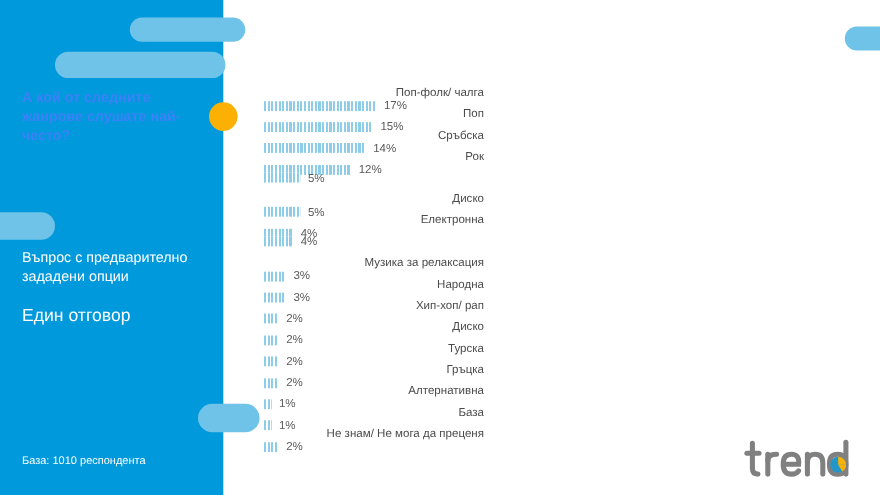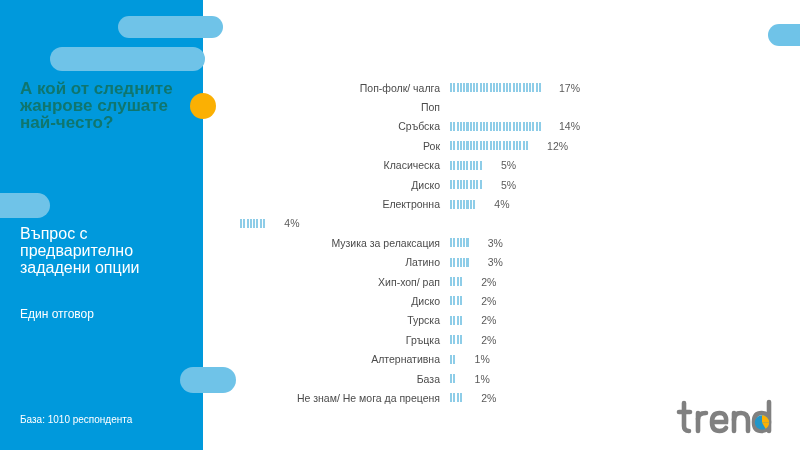--- a/index.html
+++ b/index.html
@@ -44,61 +44,62 @@
     border-radius:50%;
     background:#FBB003;
     z-index:4;
   }
 
   
   #question-title {
     position:absolute;
     left:20px; top:80px;
     width:160px;
-    color:#0f766e;
-    font-size:17px;
+    color:#3b82f6;
+    font-size:13px;
     font-weight:bold;
     line-height:17px;
     z-index:5;
   }
   #meta-block {
     position:absolute;
     left:20px; top:225px;
     width:165px;
     z-index:5;
   }
   #meta-type {
     color:#ffffff;
+    font-size:13px;
+    line-height:17px;
+  }
+  #meta-answers {
+    color:#ffffff;
     font-size:16px;
     line-height:17px;
-  }
-  #meta-answers {
-    color:#ffffff;
-    font-size:12px;
-    line-height:17px;
-    margin-top:30px;
+    margin-top:20px;
   }
   #base-note {
     position:absolute;
     left:20px; top:414px;
     color:#ffffff;
     font-size:10px;
     z-index:5;
   }
 
   
   #chart {
     position:absolute;
     left:240px; top:78px;
     width:420px;
   }
   .chart-row {
     display:flex;
-    align-items:center;
+    align-items:flex-start;
     height:19.4px;
+    flex-direction:column;
   }
   .row-label {
     width:210px;
     text-align:right;
     padding-right:10px;
     font-size:10.5px;
     color:#4B4B4B;
     white-space:nowrap;
   }
   .row-bar-wrap {
@@ -111,21 +112,20 @@
     background-image:repeating-linear-gradient(
       to right,
       #8ECDE8 0px, #8ECDE8 2px,
       #ffffff 2px, #ffffff 3.3px);
   }
   .row-value {
     font-size:10.5px;
     color:#5A5A5A;
     padding-left:7px;
     white-space:nowrap;
-    margin-left:11px;
   }
 
   
   #logo {
     position:absolute;
     left:676px; top:398px;
     width:108px; height:42px;
     z-index:5;
   }
 </style>
@@ -156,37 +156,40 @@
   <div id="chart">
       <div class="chart-row">
         <div class="row-label">Поп-фолк/ чалга</div>
         <div class="row-bar-wrap">
           <div class="row-bar" style="width: 112px; background-color: rgb(255, 255, 255);"></div>
           <div class="row-value">17%</div>
         </div>
       </div>
       <div class="chart-row">
         <div class="row-label">Поп</div>
+        <div class="row-bar-wrap">
+          <div class="row-bar" style="width: 98.8235px; background-color: rgb(255, 255, 255);"></div>
+          <div class="row-value">15%</div>
+        </div>
       </div>
       <div class="chart-row">
         <div class="row-label">Сръбска</div>
         <div class="row-bar-wrap">
           <div class="row-bar" style="width: 92.2353px; background-color: rgb(255, 255, 255);"></div>
           <div class="row-value">14%</div>
         </div>
       </div>
       <div class="chart-row">
         <div class="row-label">Рок</div>
         <div class="row-bar-wrap">
           <div class="row-bar" style="width: 79.0588px; background-color: rgb(255, 255, 255);"></div>
           <div class="row-value">12%</div>
         </div>
       </div>
       <div class="chart-row">
-        <div class="row-label">Класическа</div>
         <div class="row-bar-wrap">
           <div class="row-bar" style="width: 32.9412px; background-color: rgb(255, 255, 255);"></div>
           <div class="row-value">5%</div>
         </div>
       </div>
       <div class="chart-row">
         <div class="row-label">Диско</div>
         <div class="row-bar-wrap">
           <div class="row-bar" style="width: 32.9412px; background-color: rgb(255, 255, 255);"></div>
           <div class="row-value">5%</div>
@@ -206,21 +209,21 @@
         </div>
       </div>
       <div class="chart-row">
         <div class="row-label">Музика за релаксация</div>
         <div class="row-bar-wrap">
           <div class="row-bar" style="width: 19.7647px; background-color: rgb(255, 255, 255);"></div>
           <div class="row-value">3%</div>
         </div>
       </div>
       <div class="chart-row">
-        <div class="row-label">Латино</div>
+        <div class="row-label">Народна</div>
         <div class="row-bar-wrap">
           <div class="row-bar" style="width: 19.7647px; background-color: rgb(255, 255, 255);"></div>
           <div class="row-value">3%</div>
         </div>
       </div>
       <div class="chart-row">
         <div class="row-label">Хип-хоп/ рап</div>
         <div class="row-bar-wrap">
           <div class="row-bar" style="width: 13.1765px; background-color: rgb(255, 255, 255);"></div>
           <div class="row-value">2%</div>

